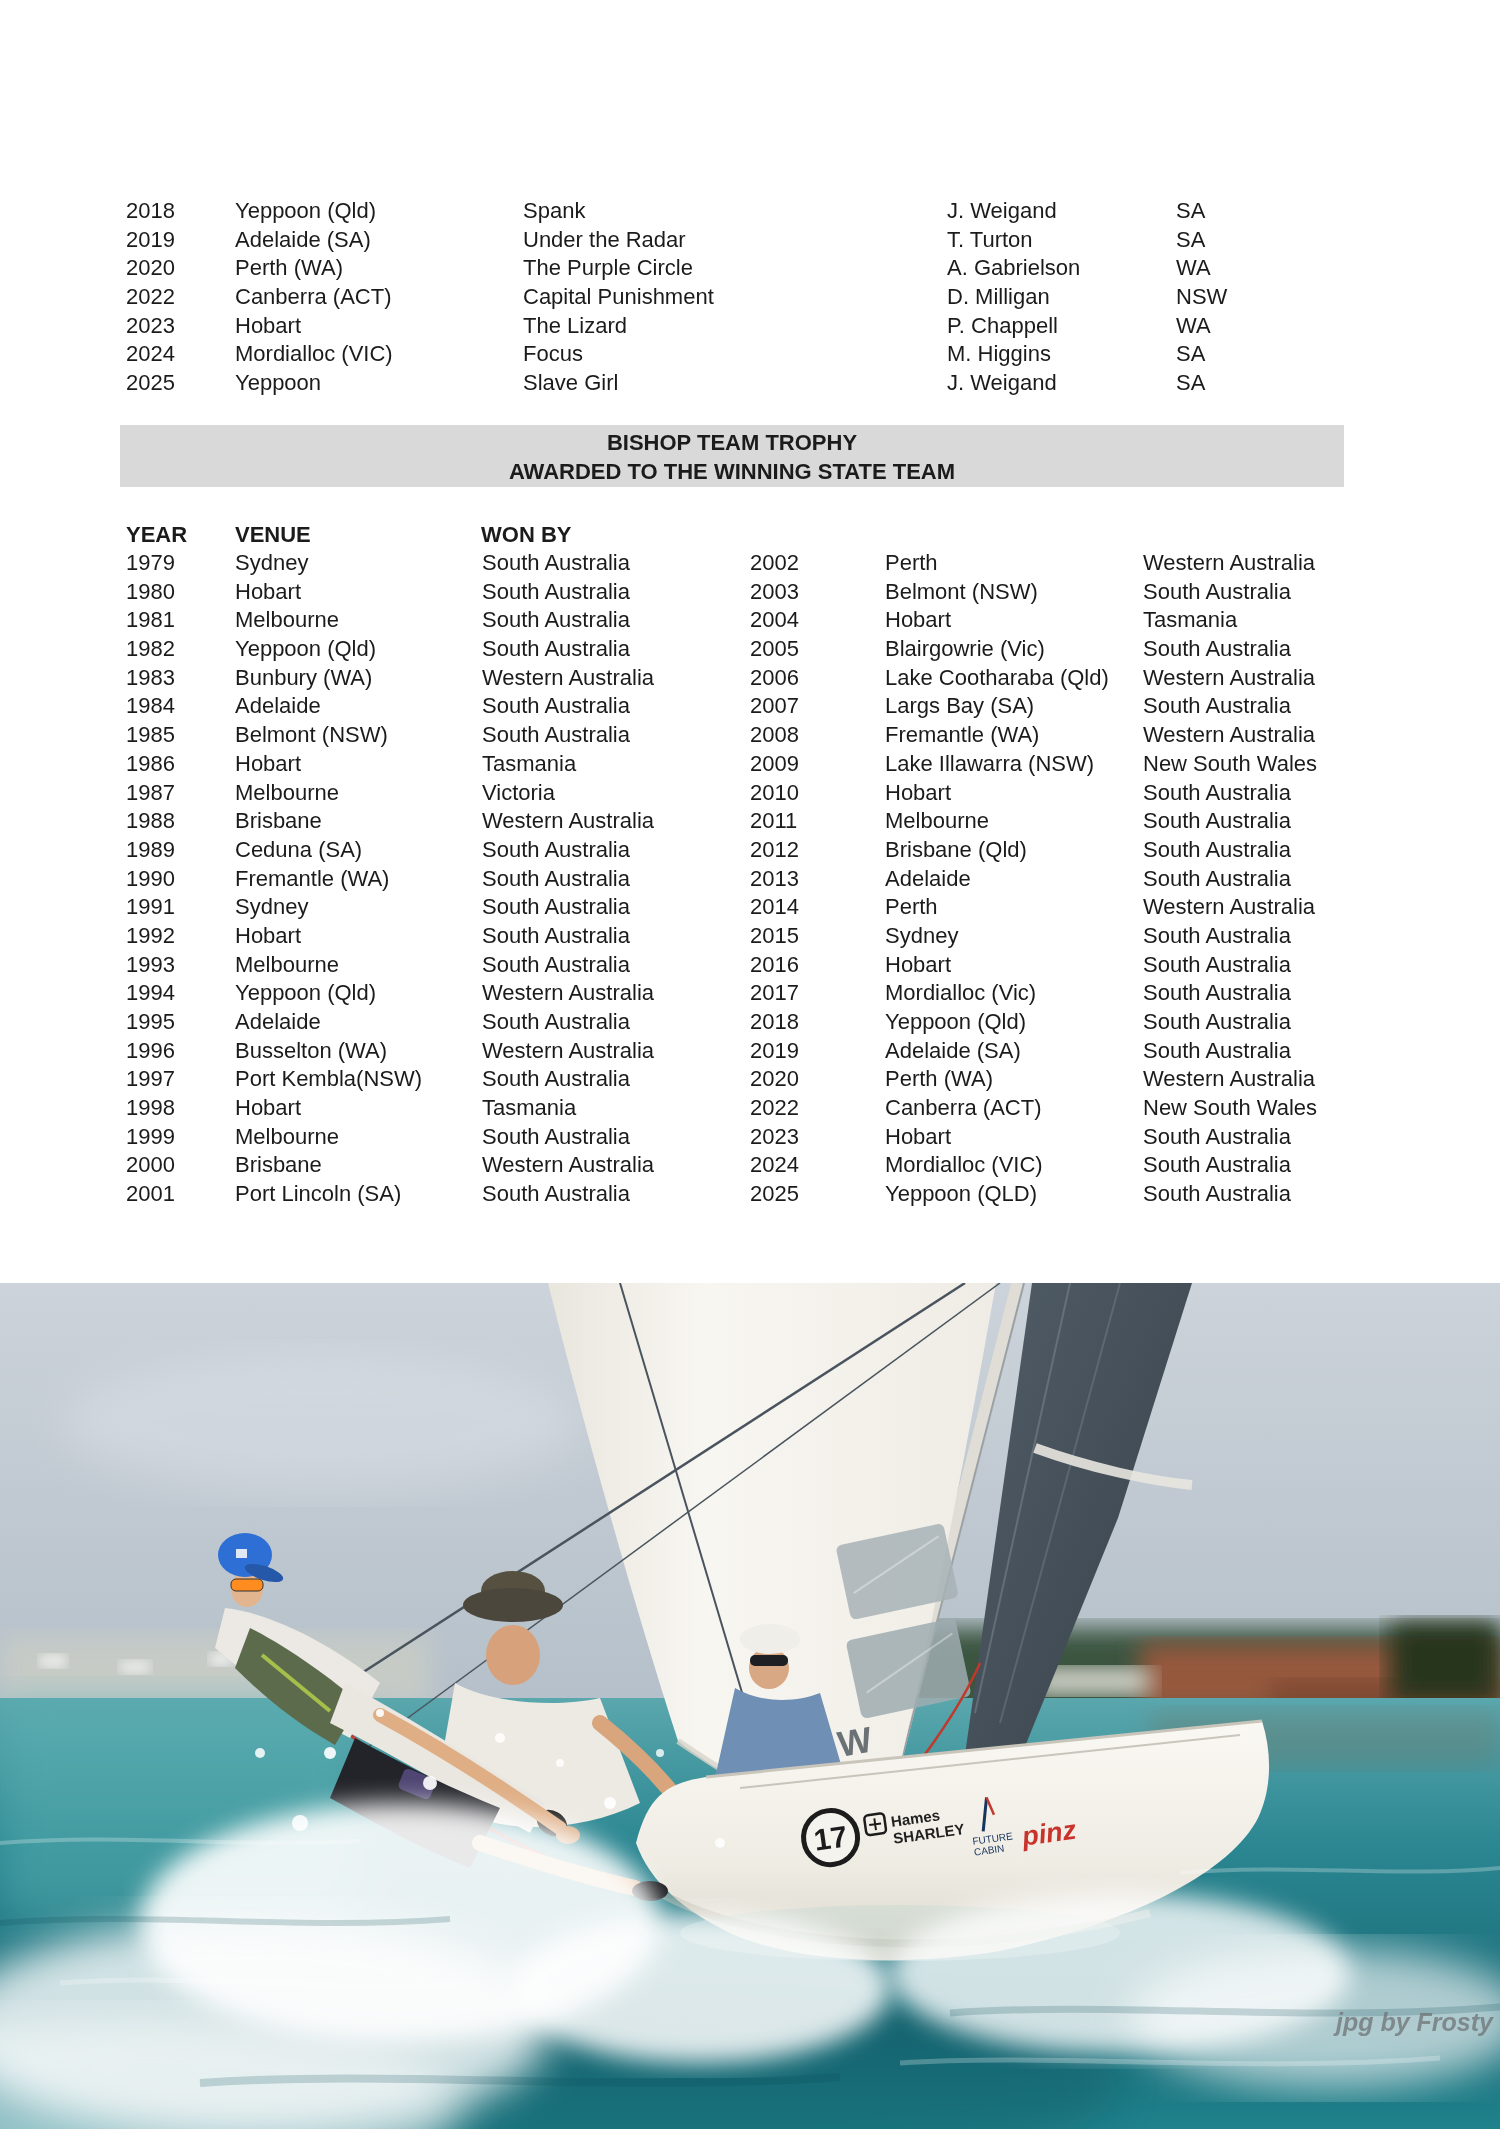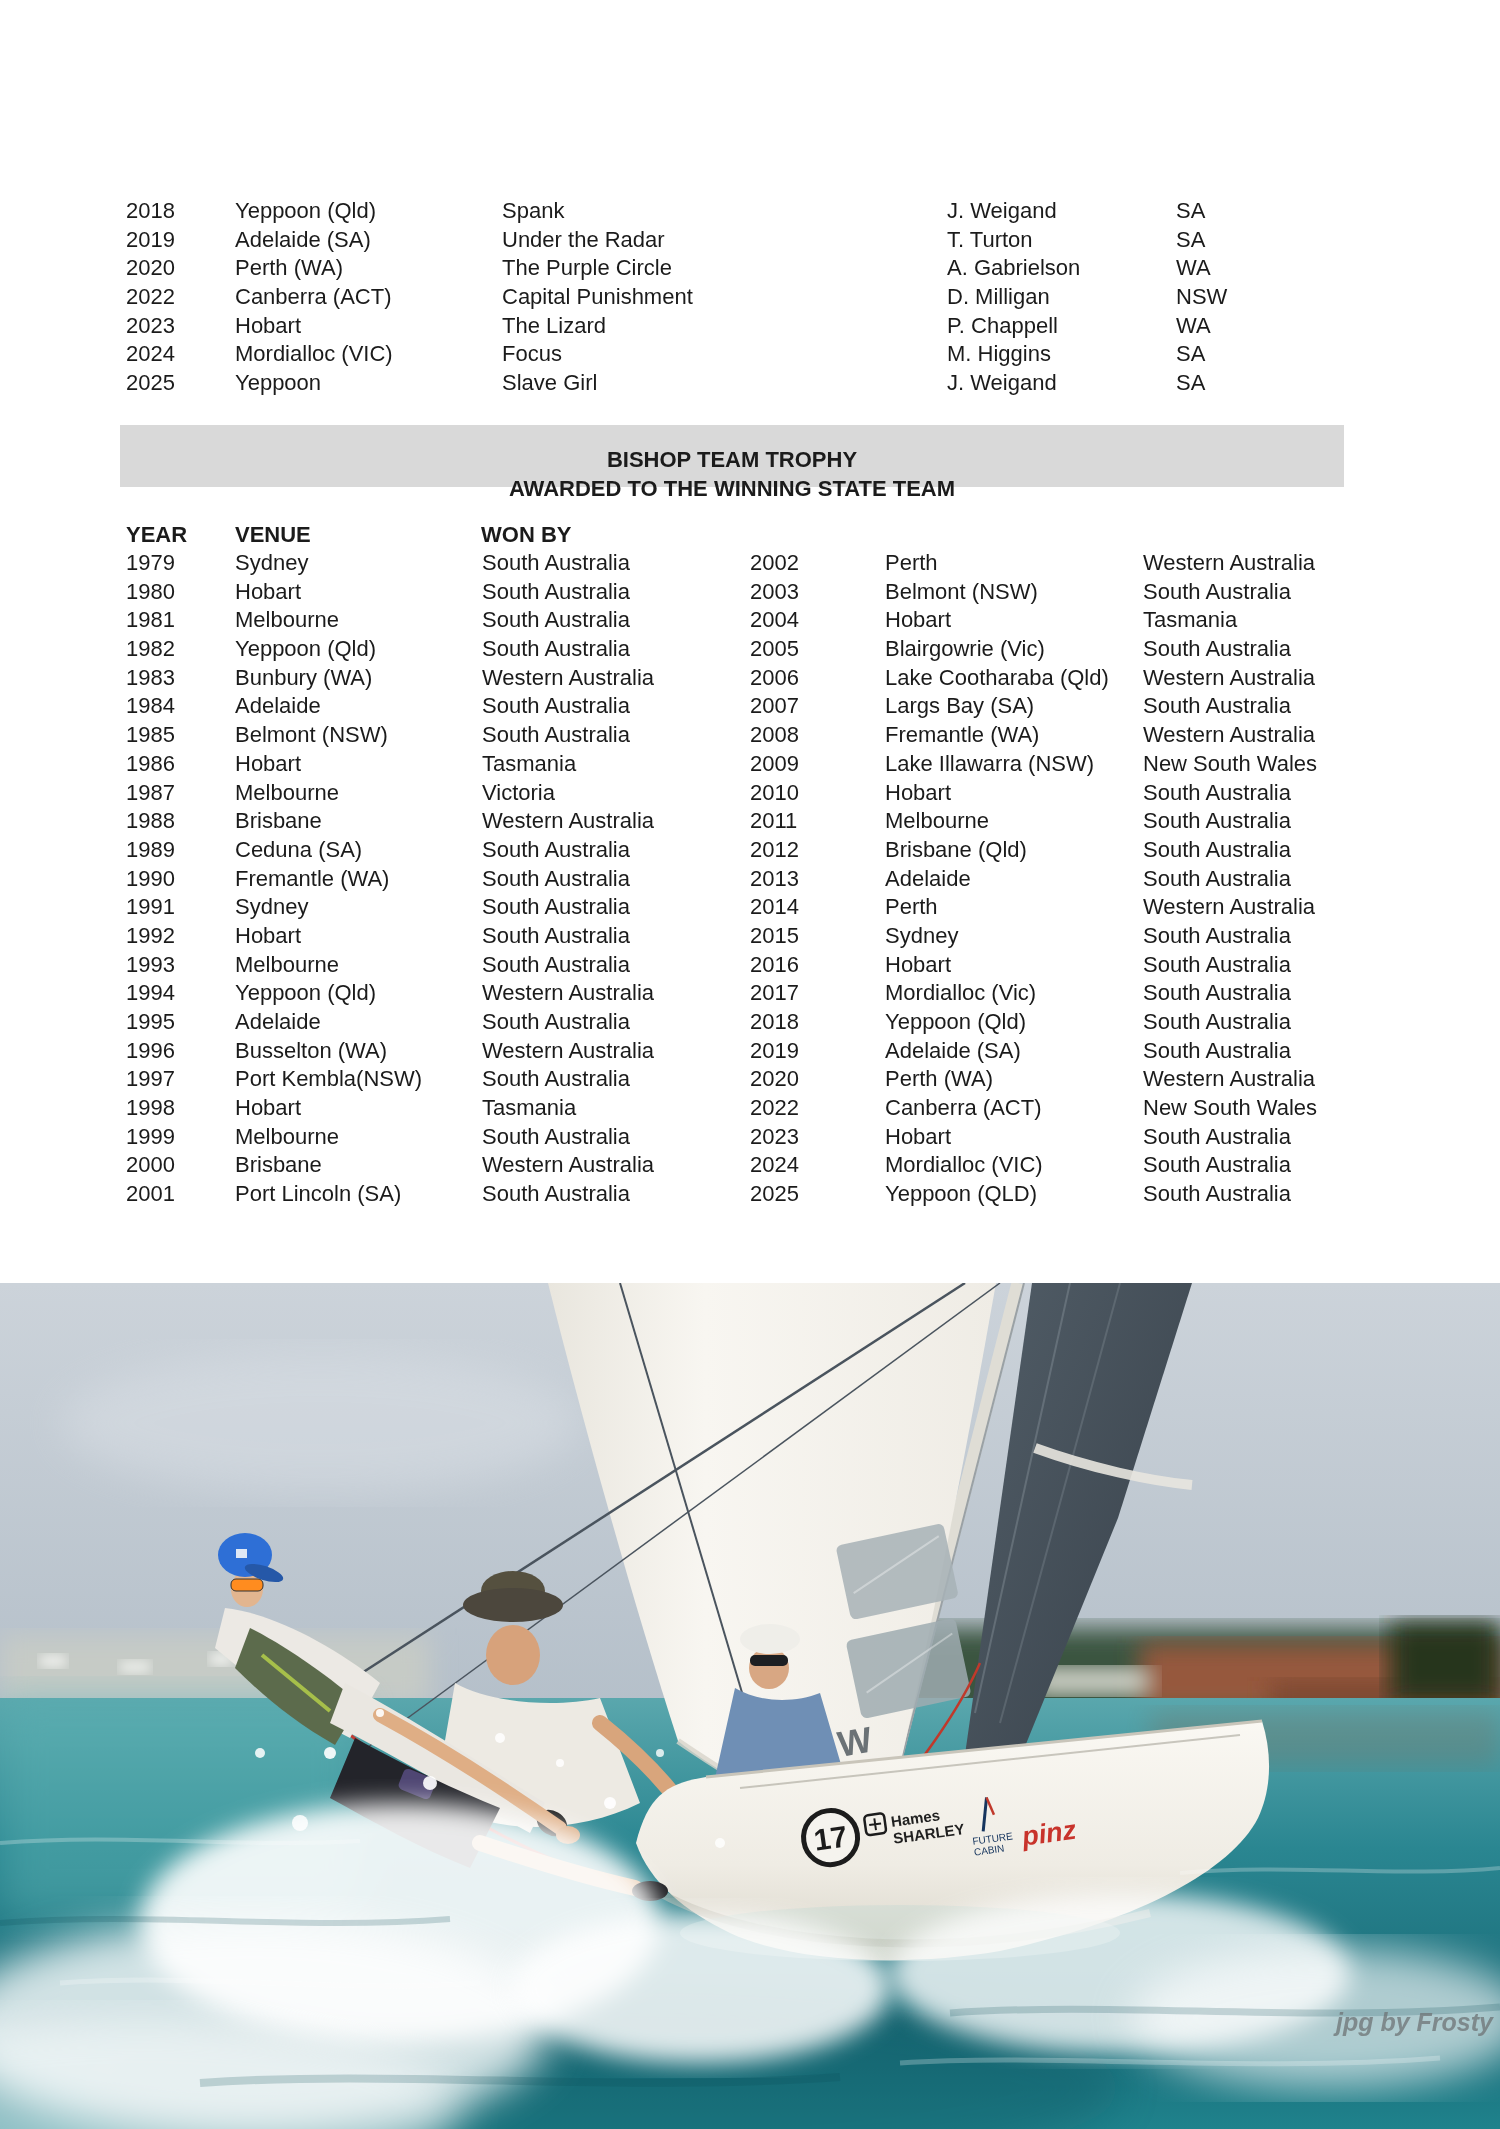--- a/index.html
+++ b/index.html
@@ -4,26 +4,26 @@
 <style>
   html,body{margin:0;padding:0;background:#ffffff;}
   .page{position:relative;width:1500px;height:2129px;background:#ffffff;overflow:hidden;
         font-family:"Liberation Sans",sans-serif;color:#1b1b1b;font-size:22px;}
   
   .toptable{position:absolute;left:0;top:197px;width:1500px;}
   .trow{position:relative;height:28.7px;line-height:28.7px;padding-left:44px;}
   .trow span{position:absolute;white-space:nowrap;top:0;}
   .toptable .c-year{left:126px}
   .toptable .c-venue{left:235px}
-  .toptable .c-boat{left:502px}
+  .toptable .c-boat{left:523px}
   .toptable .c-skipper{left:947px}
   .toptable .c-state{left:1176px}
   
   .banner{position:absolute;left:120px;top:425px;width:1224px;height:62px;background:#d9d9d9;
-          text-align:center;font-weight:bold;line-height:29px;padding-top:20px;box-sizing:border-box;}
+          text-align:center;font-weight:bold;line-height:29px;padding-top:3px;box-sizing:border-box;}
   
   .thead{position:absolute;left:0;top:520px;width:1500px;height:29px;line-height:29px;font-weight:bold;}
   .thead span{position:absolute;white-space:nowrap;}
   .h-year{left:126px}.h-venue{left:235px}.h-wonby{left:481px}
   .teamcol{position:absolute;left:0;top:549px;width:1500px;}
   .teamcol .c1{white-space:nowrap}
   #leftcol .c1{left:126px}#leftcol .c2{left:235px}#leftcol .c3{left:482px}
   #rightcol .c1{left:750px}#rightcol .c2{left:885px}#rightcol .c3{left:1143px}
   
   .photo{position:absolute;left:0;top:1283px;width:1500px;height:846px;overflow:hidden;background:#bfc8d1;}

